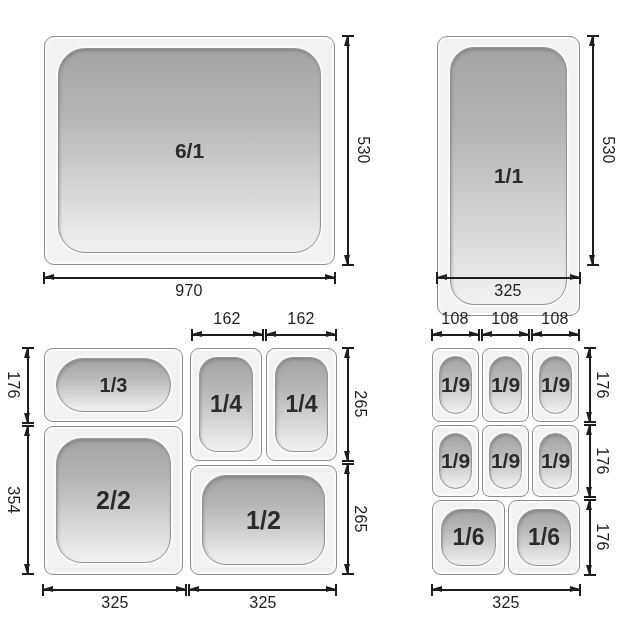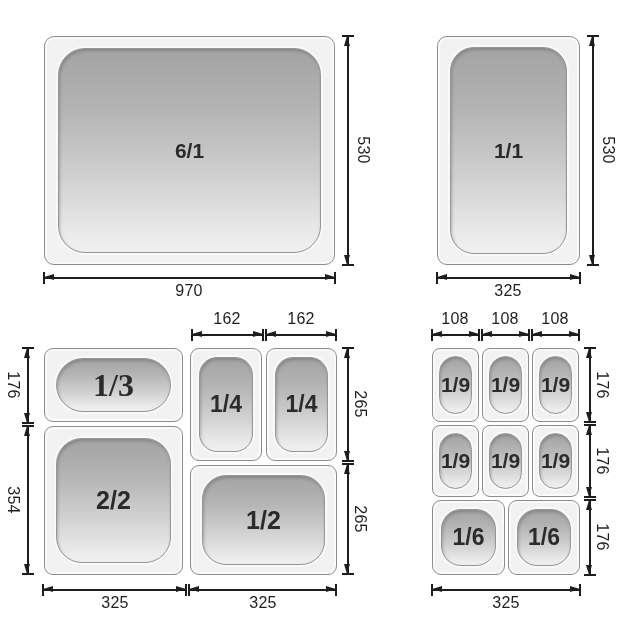--- a/index.html
+++ b/index.html
@@ -64,38 +64,38 @@
       <i class="tk tkl"></i>
       <i class="tk tkr"></i>
     </div>
   <div class="dim-label" style="left:189px;top:291px;">970</div>
   <div class="vdim" style="left:347px;top:36px;height:229px;">
       <i class="tk tkt"></i>
       <i class="tk tkb"></i>
     </div>
   <div class="dim-label rot" style="left:363px;top:150px;">530</div>
 
-  <div class="pan" style="left:437px;top:36px;width:143px;height:229px;border-radius:10px;">
+  <div class="pan" style="left:437px;top:36px;width:143px;height:280px;border-radius:10px;">
     <div class="well" style="left:12px;right:12px;top:10px;bottom:10px;border-radius:24px;"></div>
     <div class="pan-label" style="font-size:21px;">1/1</div>
   </div>
   <div class="hdim" style="left:437px;top:277px;width:143px;">
       <i class="tk tkl"></i>
       <i class="tk tkr"></i>
     </div>
   <div class="dim-label" style="left:508px;top:291px;">325</div>
   <div class="vdim" style="left:592px;top:36px;height:229px;">
       <i class="tk tkt"></i>
       <i class="tk tkb"></i>
     </div>
   <div class="dim-label rot" style="left:608px;top:150px;">530</div>
 
   <div class="pan" style="left:44px;top:348px;width:139px;height:74px;">
     <div class="well" style="left:11px;right:11px;top:9px;bottom:9px;border-radius:28px;"></div>
-    <div class="pan-label" style="font-size:32px;font-family:Liberation Serif, serif;">1/3</div>
+    <div class="pan-label" style="font-size:20px;">1/3</div>
   </div>
   <div class="pan" style="left:190px;top:348px;width:72px;height:113px;">
     <div class="well" style="left:8px;right:8px;top:8px;bottom:8px;border-radius:18px;"></div>
     <div class="pan-label" style="font-size:23px;">1/4</div>
   </div>
   <div class="pan" style="left:266px;top:348px;width:71px;height:113px;">
     <div class="well" style="left:8px;right:8px;top:8px;bottom:8px;border-radius:18px;"></div>
     <div class="pan-label" style="font-size:23px;">1/4</div>
   </div>
   <div class="pan" style="left:44px;top:426px;width:139px;height:149px;">

